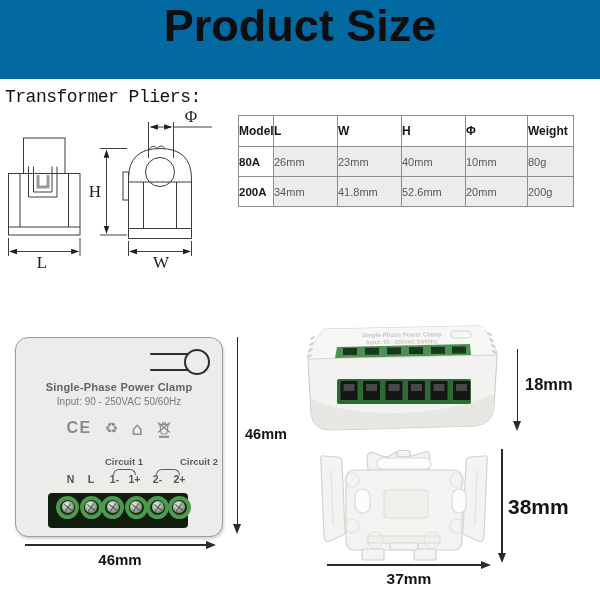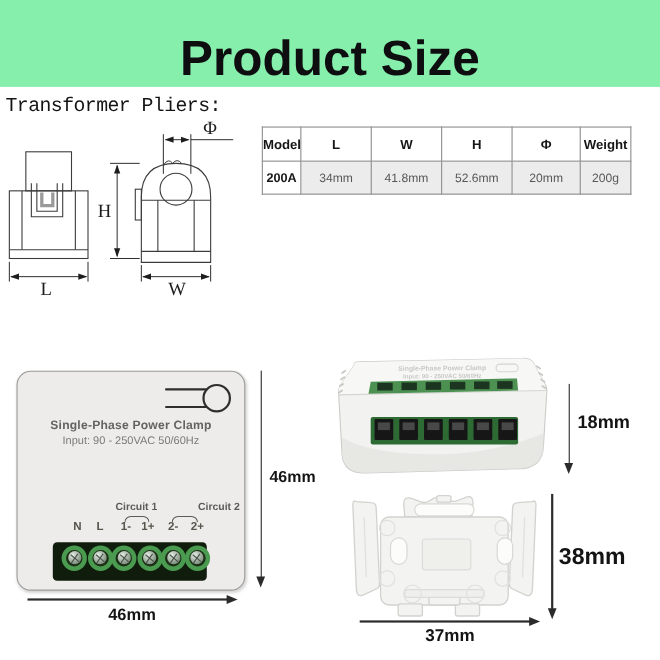--- a/index.html
+++ b/index.html
@@ -6,42 +6,42 @@
   html,body { background:#fff; }
   .stage {
     position: relative; width: 600px; height: 600px;
     background: #ffffff; overflow: hidden;
     font-family: "Liberation Sans", sans-serif;
   }
 
   
   .banner {
     position: absolute; left: 0; top: 0; width: 600px; height: 79px;
-    background: #86efac; display: flex; align-items: flex-end; justify-content: center;
+    background: #0369a1; display: flex; align-items: flex-start; justify-content: center;
   }
   .banner h1 { font-size: 45px; font-weight: bold; color: #0e0e10; letter-spacing: 0; }
 
   
   .section-label {
     position: absolute; left: 5px; top: 87px;
     font-family: "Liberation Mono", monospace; font-size: 18px; color: #141414;
     letter-spacing: -0.5px;
   }
 
   
   .pliers-svg { position: absolute; left: 0; top: 108px; width: 238px; height: 167px; }
   .dwg-label { font-family: "Liberation Serif", serif; font-size: 17px; fill: #1c1c1c; text-anchor: middle; }
 
   
   table.spec {
     position: absolute; left: 238px; top: 115px; width: 335px;
     border-collapse: collapse; table-layout: fixed;
   }
   table.spec th, table.spec td {
-    border: 1px solid #8d8d8d; text-align: center; vertical-align: middle;
+    border: 1px solid #8d8d8d; text-align: left; vertical-align: middle;
     font-family: "Liberation Sans", sans-serif;
   }
   table.spec thead th { background: #fff; font-size: 12px; font-weight: bold; color: #161616; height: 31px; }
   table.spec td { background: #ececec; color: #575757; font-size: 11px; height: 30px; }
   table.spec td.model { background: #fff; color: #161616; font-weight: bold; font-size: 11.5px; }
 
   
   .device {
     position: absolute; left: 15px; top: 337px; width: 208px; height: 200px;
     background: #edecea; border: 1.5px solid #9c9c9a; border-radius: 13px;
@@ -181,20 +181,28 @@
         <th>Model</th>
         <th>L</th>
         <th>W</th>
         <th>H</th>
         <th>Φ</th>
         <th>Weight</th>
       </tr>
     </thead>
     <tbody>
       <tr>
+        <td class="model">80A</td>
+        <td>26mm</td>
+        <td>23mm</td>
+        <td>40mm</td>
+        <td>10mm</td>
+        <td>80g</td>
+      </tr>
+      <tr>
         <td class="model">200A</td>
         <td>34mm</td>
         <td>41.8mm</td>
         <td>52.6mm</td>
         <td>20mm</td>
         <td>200g</td>
       </tr>
     </tbody>
   </table>
 
@@ -208,20 +216,35 @@
     <div class="tooth right" style="top:73px;"></div>
     <div class="tooth right" style="top:81.5px;"></div>
 
     <div class="reset-circle"></div>
     <div class="reset-line" style="top:14.5px;"></div>
     <div class="reset-line" style="top:30.5px;"></div>
 
     <div class="dev-title">Single-Phase Power Clamp</div>
     <div class="dev-input">Input: 90 - 250VAC 50/60Hz</div>
 
+    <div class="dev-icons">
+      <span class="icon-ce">CE</span>
+      <span class="icon-recycle">♻</span>
+      <span class="icon-house">⌂</span>
+      <svg width="16" height="19" viewBox="0 0 16 19">
+        <g fill="none" stroke="#8b8b89" stroke-width="1.2">
+          <path d="M4,5.5 L5,14 Q5.2,15 6.2,15 L9.8,15 Q10.8,15 11,14 L12,5.5"></path>
+          <line x1="2.5" y1="5.5" x2="13.5" y2="5.5"></line>
+          <path d="M6.5,5.5 V3.8 H9.5 V5.5"></path>
+          <line x1="2" y1="3.5" x2="14" y2="13.5"></line>
+          <line x1="14" y1="3.5" x2="2" y2="13.5"></line>
+          <line x1="3" y1="17.8" x2="13" y2="17.8" stroke-width="2"></line>
+        </g>
+      </svg>
+    </div>
 
     <div class="circuit-label" style="left:83px;">Circuit 1</div>
     <div class="circuit-label" style="left:130px;margin-left:28px;">Circuit 2</div>
     <div class="brace" style="left:97px;width:23px;"></div>
     <div class="brace" style="left:140px;width:24px;"></div>
 
     <div class="tlabel" style="left:43.5px;">N</div>
     <div class="tlabel" style="left:64px;">L</div>
     <div class="tlabel" style="left:87.5px;">1-</div>
     <div class="tlabel" style="left:107.5px;">1+</div>

